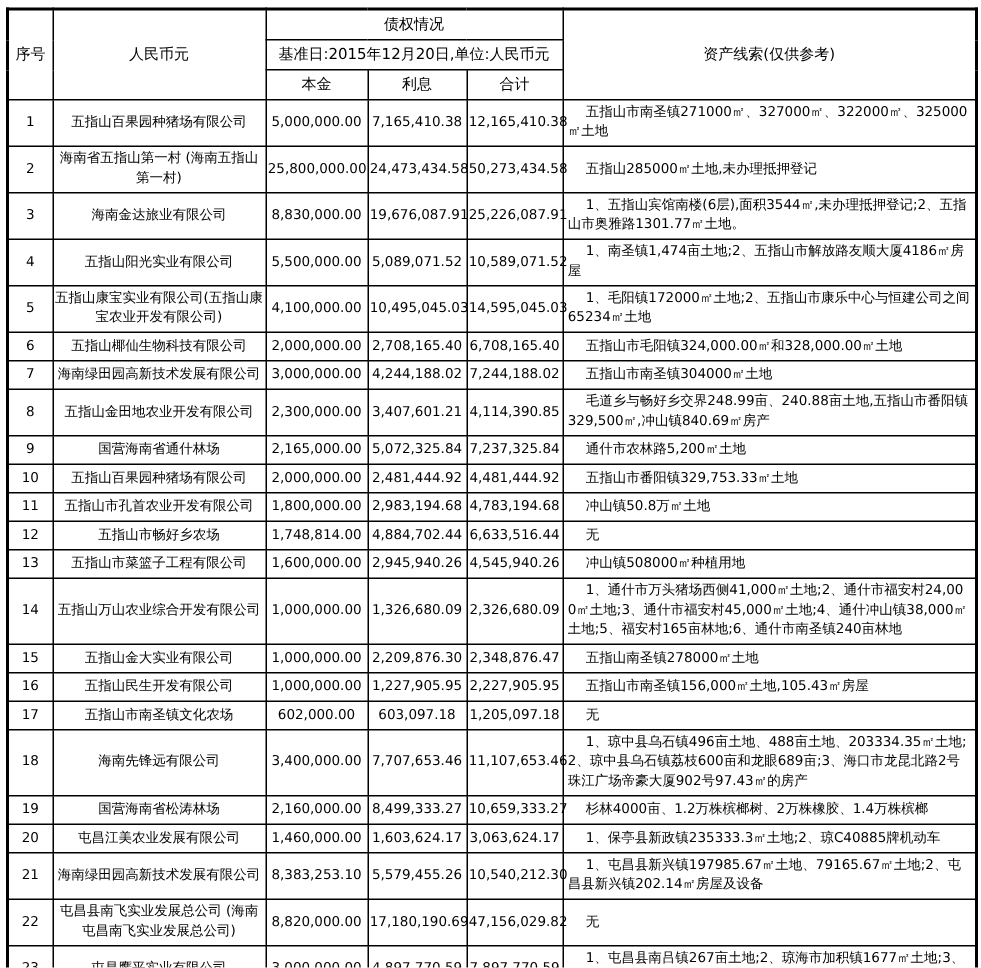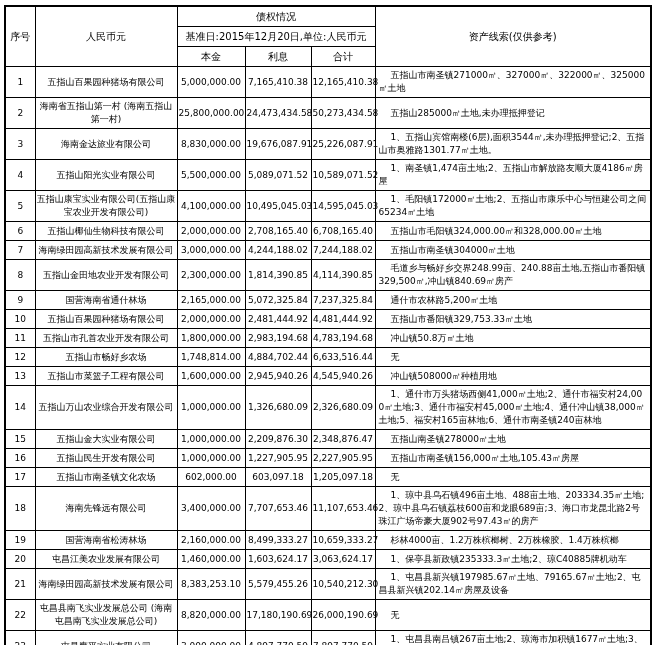--- a/index.html
+++ b/index.html
@@ -124,21 +124,21 @@
     <td class="num">3,000,000.00</td>
     <td class="num">4,244,188.02</td>
     <td class="num">7,244,188.02</td>
     <td class="assets">五指山市南圣镇304000㎡土地</td>
   </tr>
 
   <tr>
     <td>8</td>
     <td>五指山金田地农业开发有限公司</td>
     <td class="num">2,300,000.00</td>
-    <td class="num">1,814,390.85</td>
+    <td class="num">3,407,601.21</td>
     <td class="num">4,114,390.85</td>
     <td class="assets">毛道乡与畅好乡交界248.99亩、240.88亩土地,五指山市番阳镇329,500㎡,冲山镇840.69㎡房产</td>
   </tr>
 
   <tr>
     <td>9</td>
     <td>国营海南省通什林场</td>
     <td class="num">2,165,000.00</td>
     <td class="num">5,072,325.84</td>
     <td class="num">7,237,325.84</td>
@@ -251,21 +251,21 @@
     <td class="num">5,579,455.26</td>
     <td class="num">10,540,212.30</td>
     <td class="assets">1、屯昌县新兴镇197985.67㎡土地、79165.67㎡土地;2、屯昌县新兴镇202.14㎡房屋及设备</td>
   </tr>
 
   <tr>
     <td>22</td>
     <td>屯昌县南飞实业发展总公司 (海南屯昌南飞实业发展总公司)</td>
     <td class="num">8,820,000.00</td>
     <td class="num">17,180,190.69</td>
-    <td class="num">26,000,190.69</td>
+    <td class="num">47,156,029.82</td>
     <td class="assets">无</td>
   </tr>
 
   <tr>
     <td>23</td>
     <td>屯昌鹰平实业有限公司</td>
     <td class="num">3,000,000.00</td>
     <td class="num">4,897,770.59</td>
     <td class="num">7,897,770.59</td>
     <td class="assets">1、屯昌县南吕镇267亩土地;2、琼海市加积镇1677㎡土地;3、屯昌县枫木镇170亩槟榔;4、屯昌县南吕镇180亩槟榔</td>

